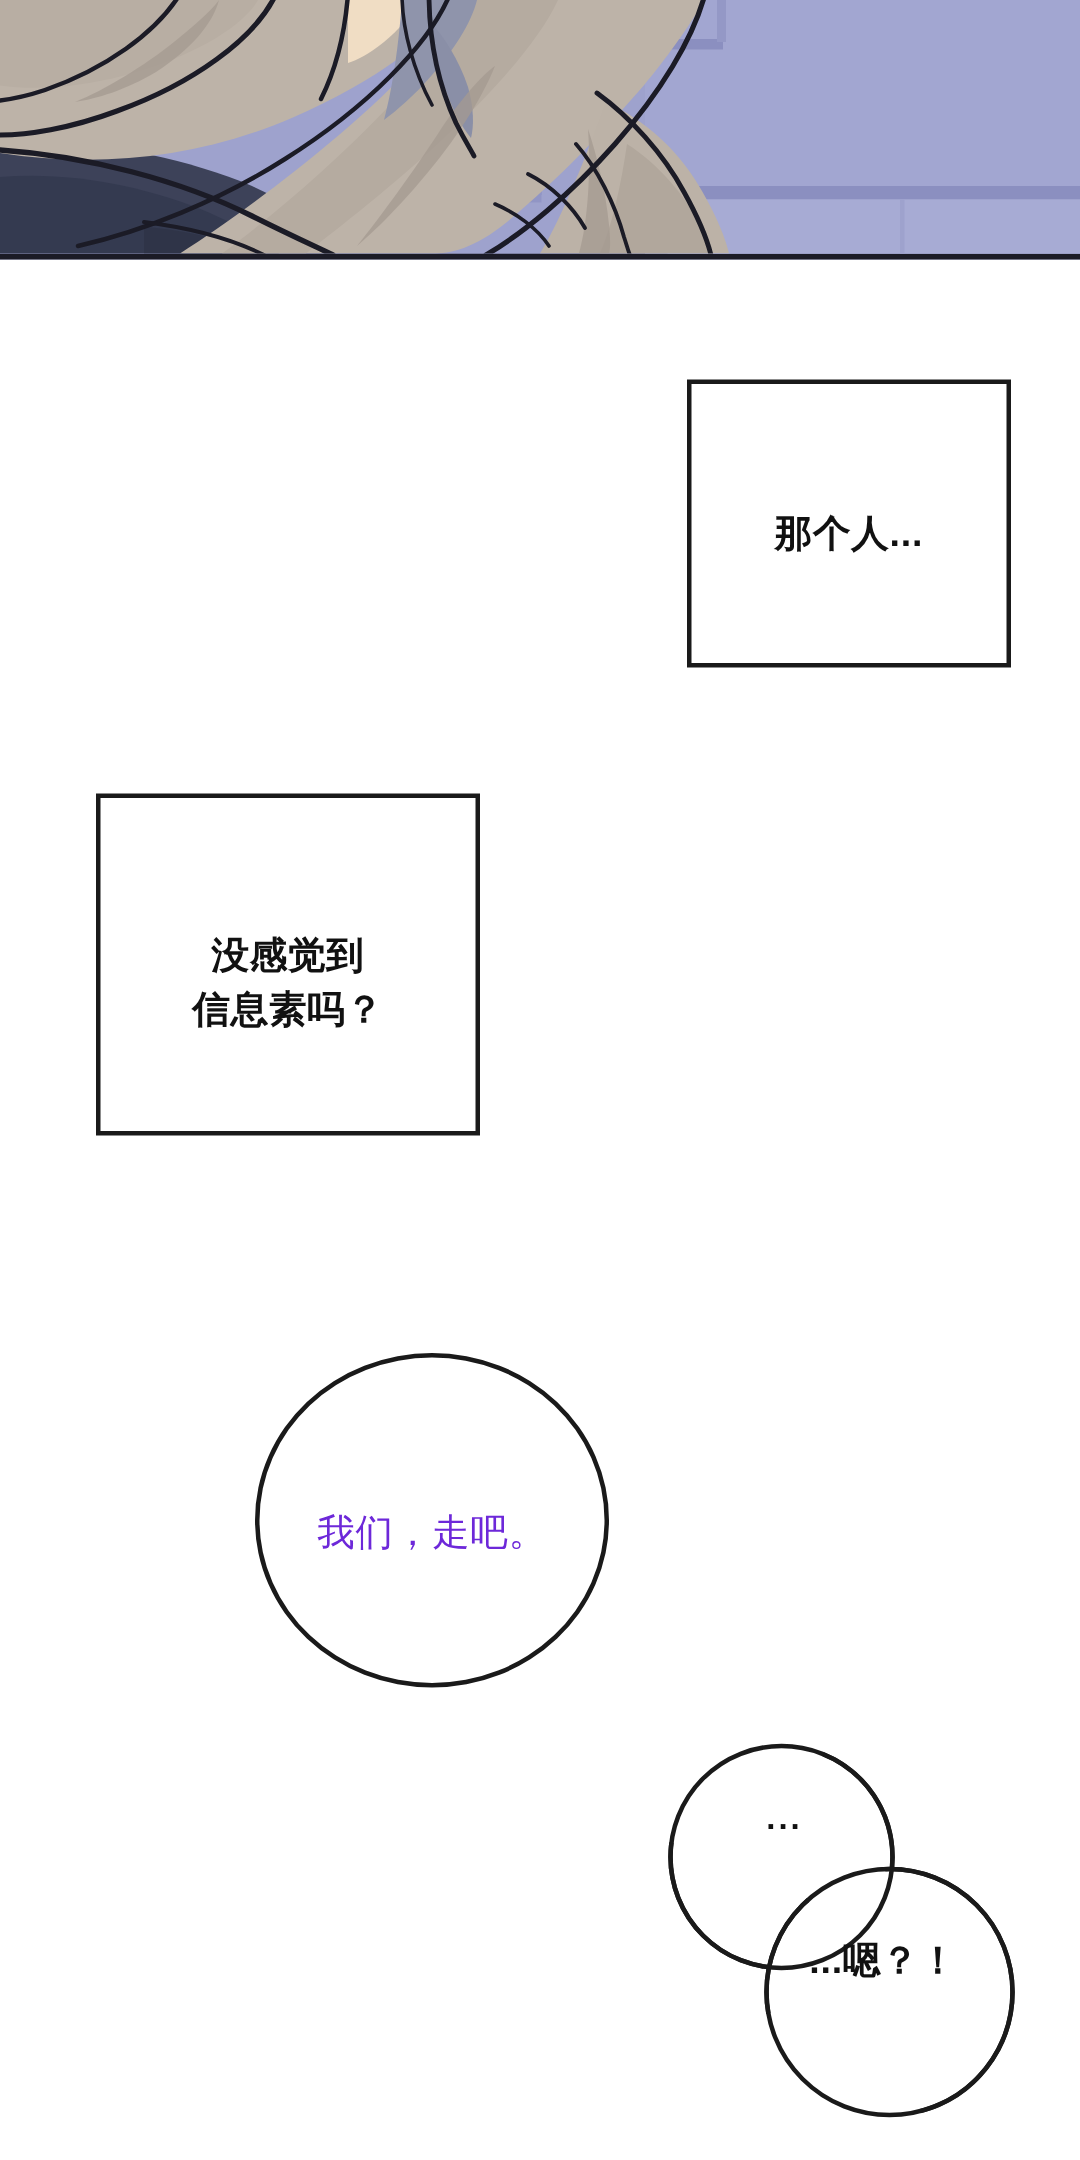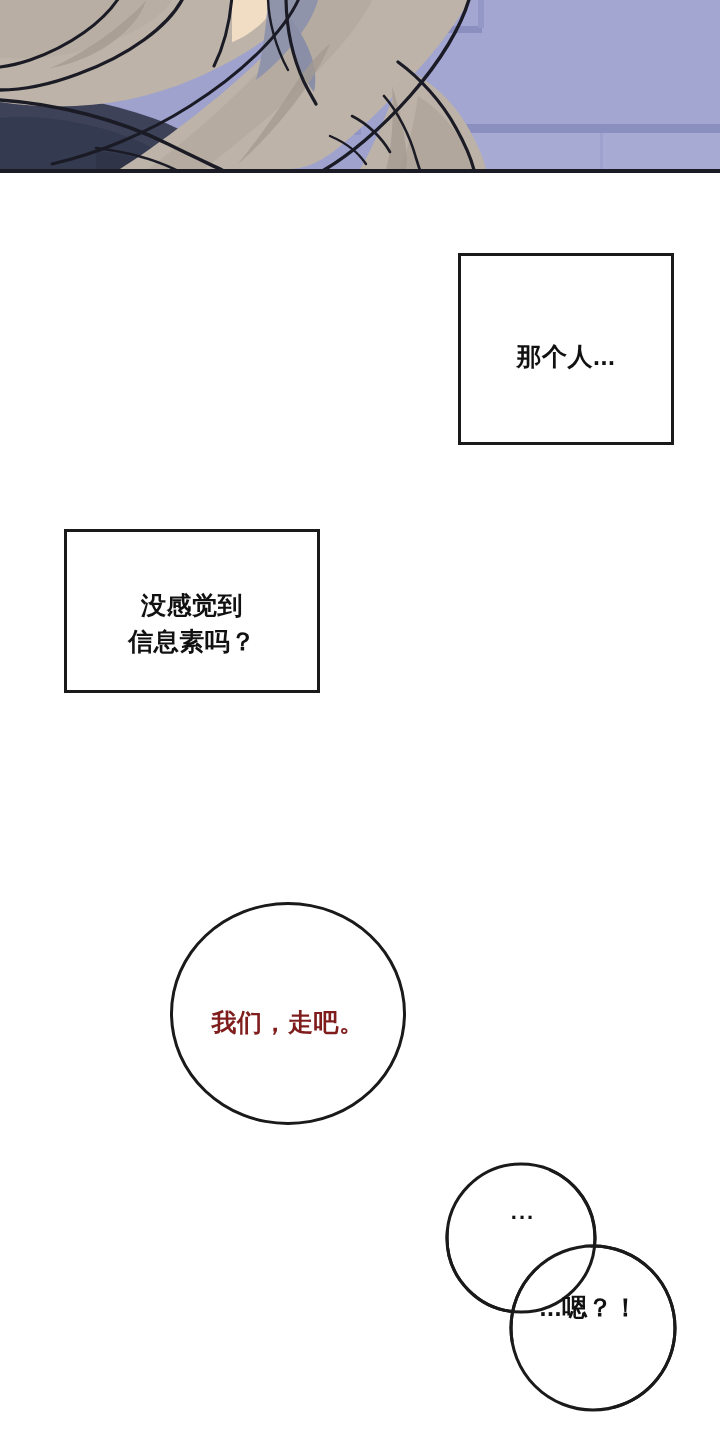--- a/index.html
+++ b/index.html
@@ -66,43 +66,43 @@
   #box-that-person .box-lines {
     font-size: 25px;
     line-height: 34px;
     transform: translateY(7px);
   }
 
   #box-pheromone {
     left: 64px;
     top: 529px;
     width: 256px;
-    height: 164px;
+    height: 228px;
   }
   #box-pheromone .box-lines {
     font-size: 25px;
     line-height: 36px;
     transform: translateY(12px);
   }
 
   
   .bubble-round {
     position: absolute;
     background: #ffffff;
     border: 3px solid #1a1a1a;
     border-radius: 50%;
     box-sizing: border-box;
     display: flex;
     align-items: center;
     justify-content: center;
   }
   .bubble-text {
     text-align: center;
-    color: #7f1d1d;
-    font-weight: 700;
+    color: #6d28d9;
+    font-weight: 400;
     font-size: 25px;
     line-height: 34px;
     white-space: pre;
   }
 
   #bubble-lets-go {
     left: 170px;
     top: 902px;
     width: 236px;
     height: 223px;

